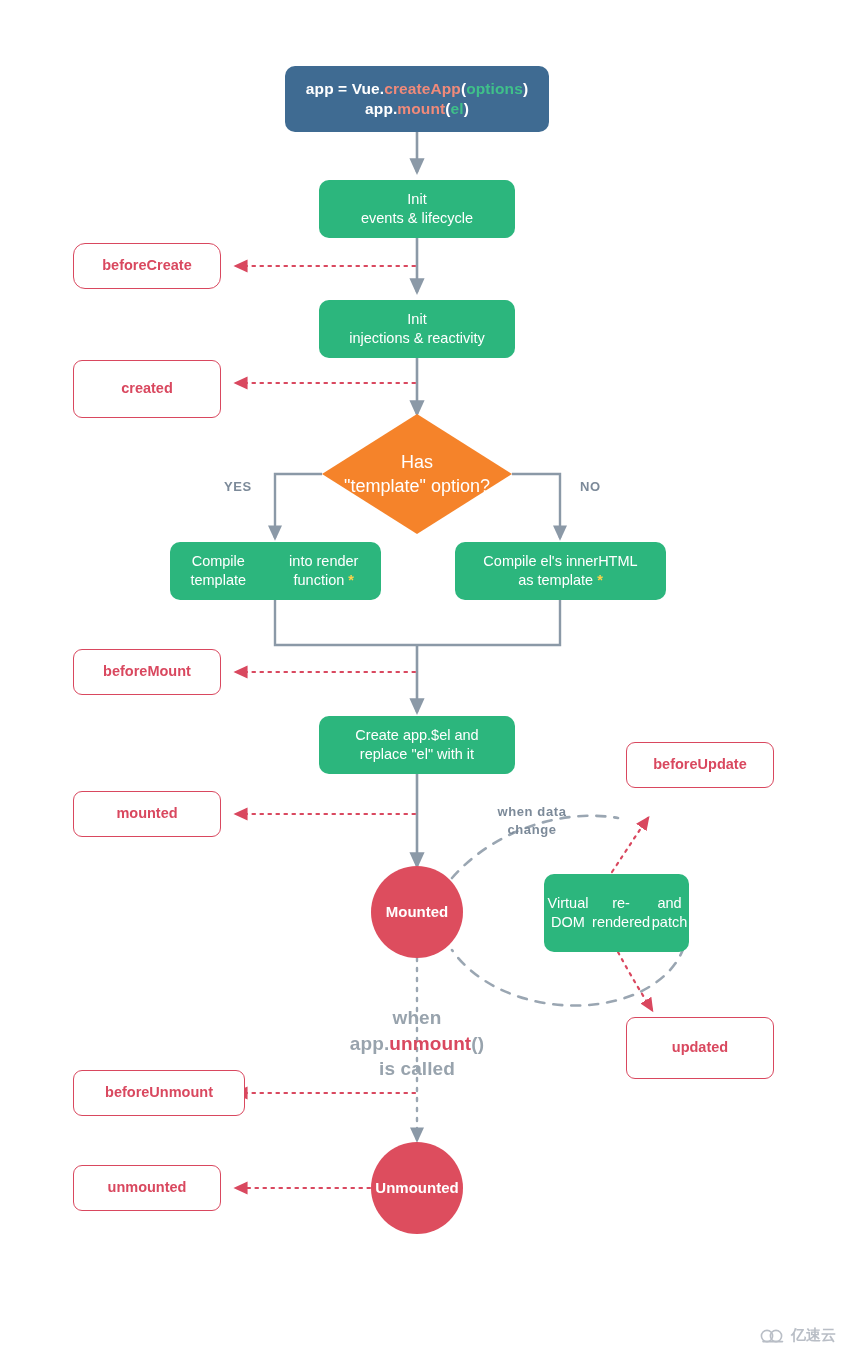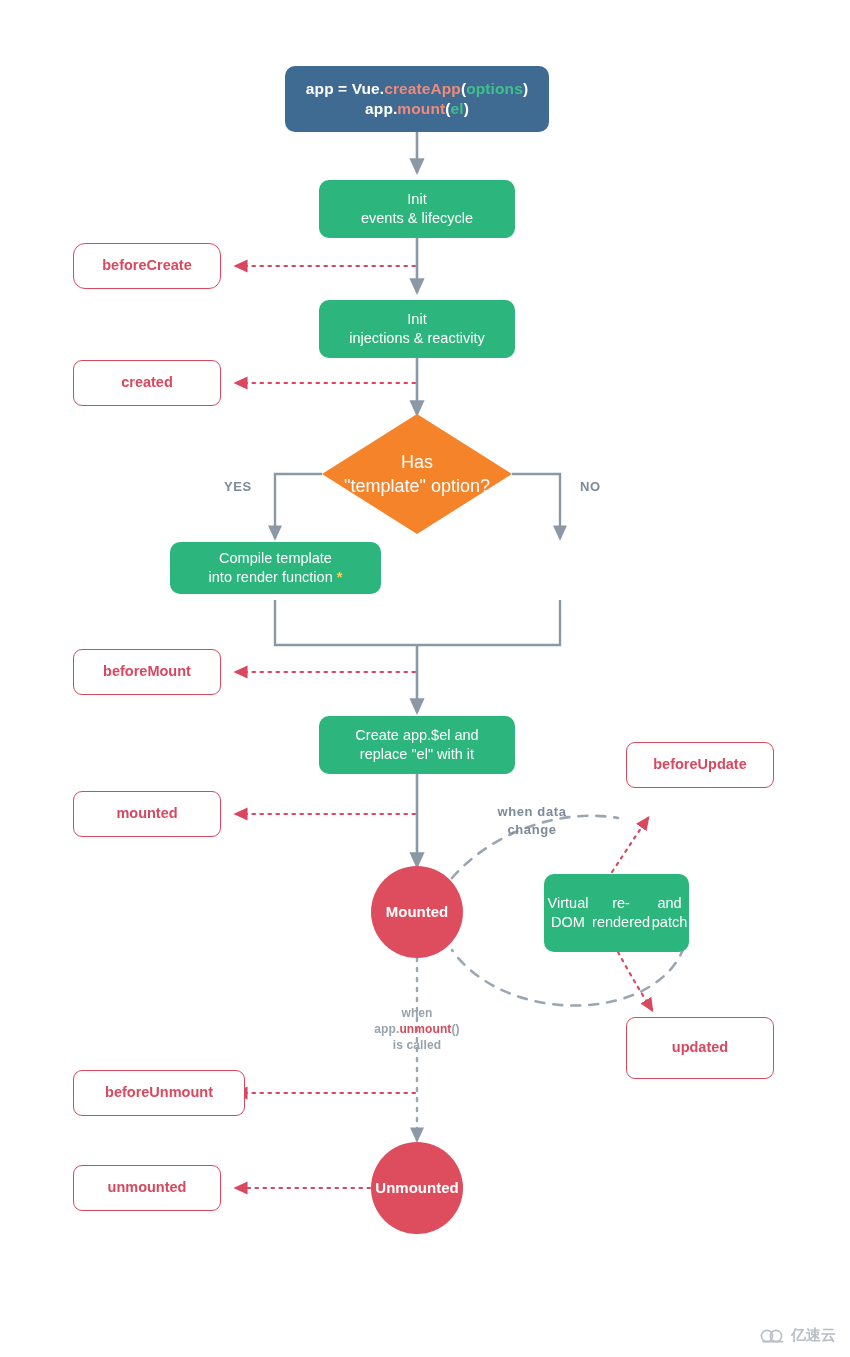--- a/index.html
+++ b/index.html
@@ -110,21 +110,21 @@
   .edge-label {
     position: absolute;
     color: #7c8a99;
     font-size: 13px;
     font-weight: bold;
     letter-spacing: 0.6px;
     text-align: center;
     line-height: 1.35;
     white-space: nowrap;
   }
-  .edge-label.soft { letter-spacing: 0.1px; font-size: 12px; }
+  .edge-label.soft { letter-spacing: 0.1px; font-size: 19px; }
   .edge-label .hl { color: #d9485f; font-weight: bold; }
   .edge-label .dim { color: #98a3ad; font-weight: bold; }
 
   
   .watermark {
     position: absolute;
     right: 14px;
     bottom: 12px;
     display: flex;
     align-items: center;
@@ -204,25 +204,29 @@
   <div class="node proc-box" style="left:319px; top:180px; width:196px; height:58px; flex-direction:column;">
     <span>Init</span>
     <span>events &amp; lifecycle</span>
   </div>
 
   <div class="node proc-box" style="left:319px; top:300px; width:196px; height:58px; flex-direction:column;">
     <span>Init</span>
     <span>injections &amp; reactivity</span>
   </div>
 
-  <div class="node proc-box" style="left:170px; top:542px; width:211px; height:52px; flex-direction:column;">
+  <div class="node proc-box" style="left:170px; top:542px; width:211px; height:58px; flex-direction:row;">
     <span>Compile template</span>
     <span><span>into render function</span> <span class="star">*</span></span>
   </div>
 
+  <div class="node proc-box" style="left:455px; top:542px; width:211px; height:58px; flex-direction:column;">
+    <span>Compile el's innerHTML</span>
+    <span><span>as template</span> <span class="star">*</span></span>
+  </div>
 
   <div class="node proc-box" style="left:319px; top:716px; width:196px; height:58px; flex-direction:column;align-items:center;">
     <span>Create app.$el and</span>
     <span>replace "el" with it</span>
   </div>
 
   <div class="node proc-box" style="left:544px; top:874px; width:145px; height:78px; ">
     <span>Virtual DOM</span>
     <span>re-rendered</span>
     <span>and patch</span>
@@ -238,21 +242,21 @@
     </div>
   </div>
 
   <div class="edge-label" style="left:224px; top:478px;">YES</div>
   <div class="edge-label" style="left:580px; top:478px;">NO</div>
 
   <div class="node hook-box" style="left:73px; top:243px; width:148px; height:46px;border-radius:12px;">
     <span>beforeCreate</span>
   </div>
 
-  <div class="node hook-box" style="left:73px; top:360px; width:148px; height:46px;">
+  <div class="node hook-box" style="left:73px; top:360px; width:148px; height:58px;">
     <span>created</span>
   </div>
 
   <div class="node hook-box" style="left:73px; top:649px; width:148px; height:46px;">
     <span>beforeMount</span>
   </div>
 
   <div class="node hook-box" style="left:73px; top:791px; width:148px; height:46px;">
     <span>mounted</span>
   </div>

